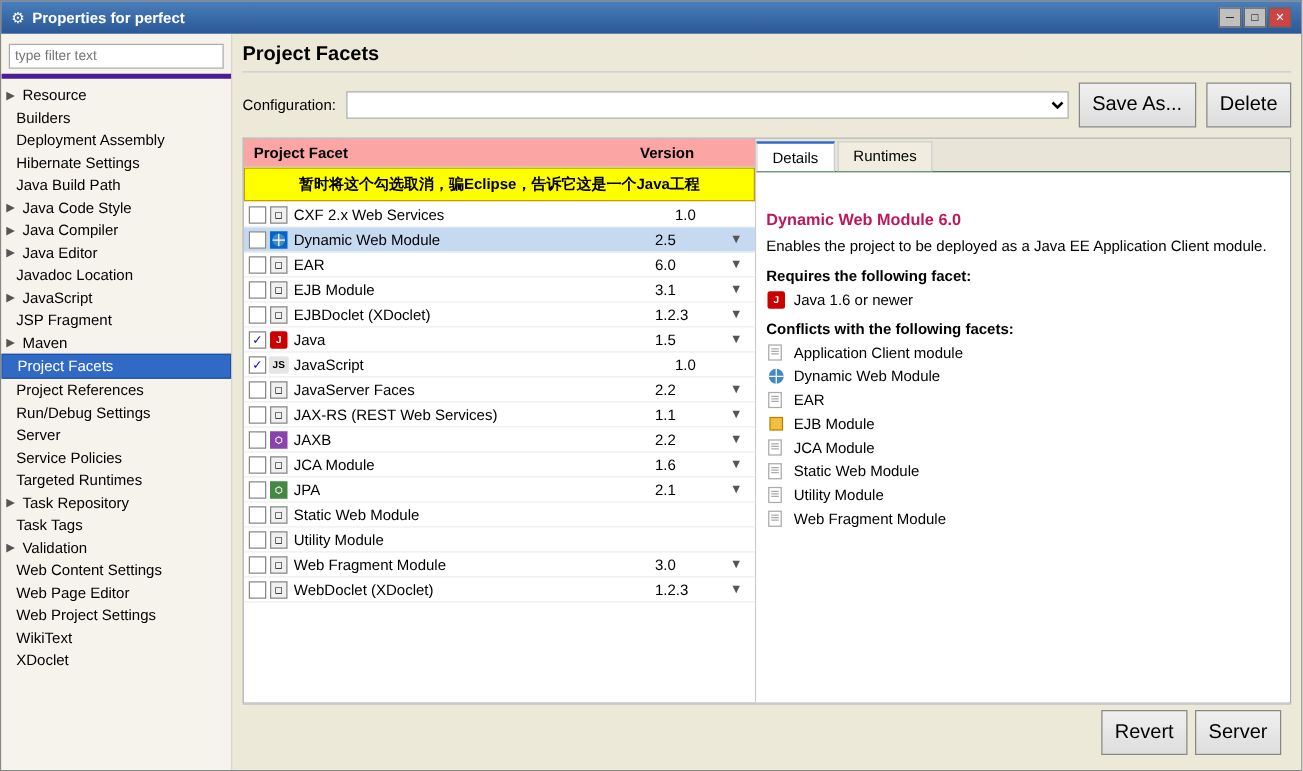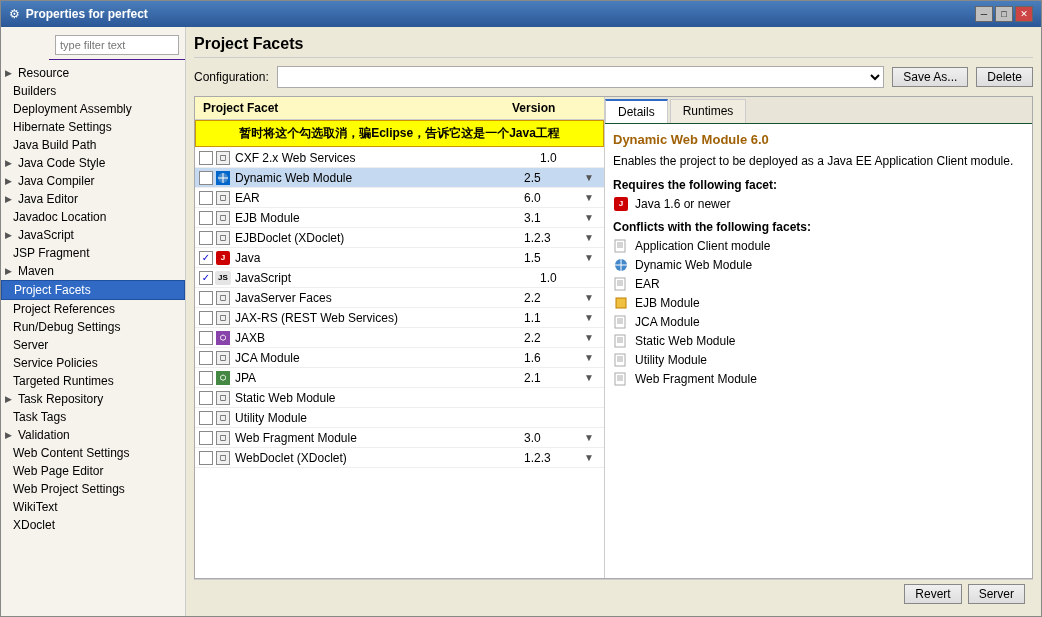--- a/index.html
+++ b/index.html
@@ -61,23 +61,22 @@
     }
     .sidebar {
       width: 185px;
       background: #f5f3ec;
       border-right: 1px solid #ccc;
       overflow-y: auto;
       padding: 4px 0;
     }
     .filter-box {
       padding: 4px 6px;
-      border-bottom: 1px solid #4c1d95;
+      border-bottom: 4px solid #4c1d95;
       margin-bottom: 4px;
-      margin-left: 48px;
     }
     .filter-input {
       width: 100%;
       height: 20px;
       border: 1px solid #aaa;
       padding: 2px 4px;
       font-size: 11px;
       background: white;
       color: #888;
     }
@@ -130,44 +129,44 @@
     .config-select {
       flex: 1;
       height: 22px;
       border: 1px solid #aaa;
       background: white;
       font-size: 12px;
       padding: 0 4px;
     }
     .btn {
       padding: 2px 10px;
-      height: 20px;
+      height: 36px;
       border: 1px solid #888;
       background: linear-gradient(to bottom, #f0f0f0, #ddd);
       cursor: pointer;
-      font-size: 12px;
+      font-size: 16px;
     }
     .facets-area {
       flex: 1;
       display: flex;
       gap: 0;
       border: 1px solid #aaa;
       background: white;
       overflow: hidden;
     }
     .facets-left {
       width: 410px;
       border-right: 1px solid #ccc;
       display: flex;
       flex-direction: column;
       overflow: hidden;
     }
     .facets-header {
       display: flex;
-      background: #fef9c3;
+      background: #fca5a5;
       border-bottom: 1px solid #ccc;
       font-weight: bold;
       font-size: 12px;
     }
     .facets-header-cell {
       padding: 4px 8px;
       flex: 1;
     }
     .facets-header-cell.version { flex: 0 0 100px; }
     .facets-body {
@@ -259,22 +258,23 @@
     }
     .details-content {
       flex: 1;
       padding: 8px;
       overflow-y: auto;
       background: white;
     }
     .details-section-title {
       font-size: 13px;
       font-weight: bold;
-      color: #a16207;
+      color: #be185d;
       margin-bottom: 6px;
+      margin-top: 22px;
     }
     .details-text {
       font-size: 12px;
       margin-bottom: 8px;
       line-height: 1.4;
     }
     .details-subheader {
       font-size: 12px;
       font-weight: bold;
       margin-bottom: 4px;

